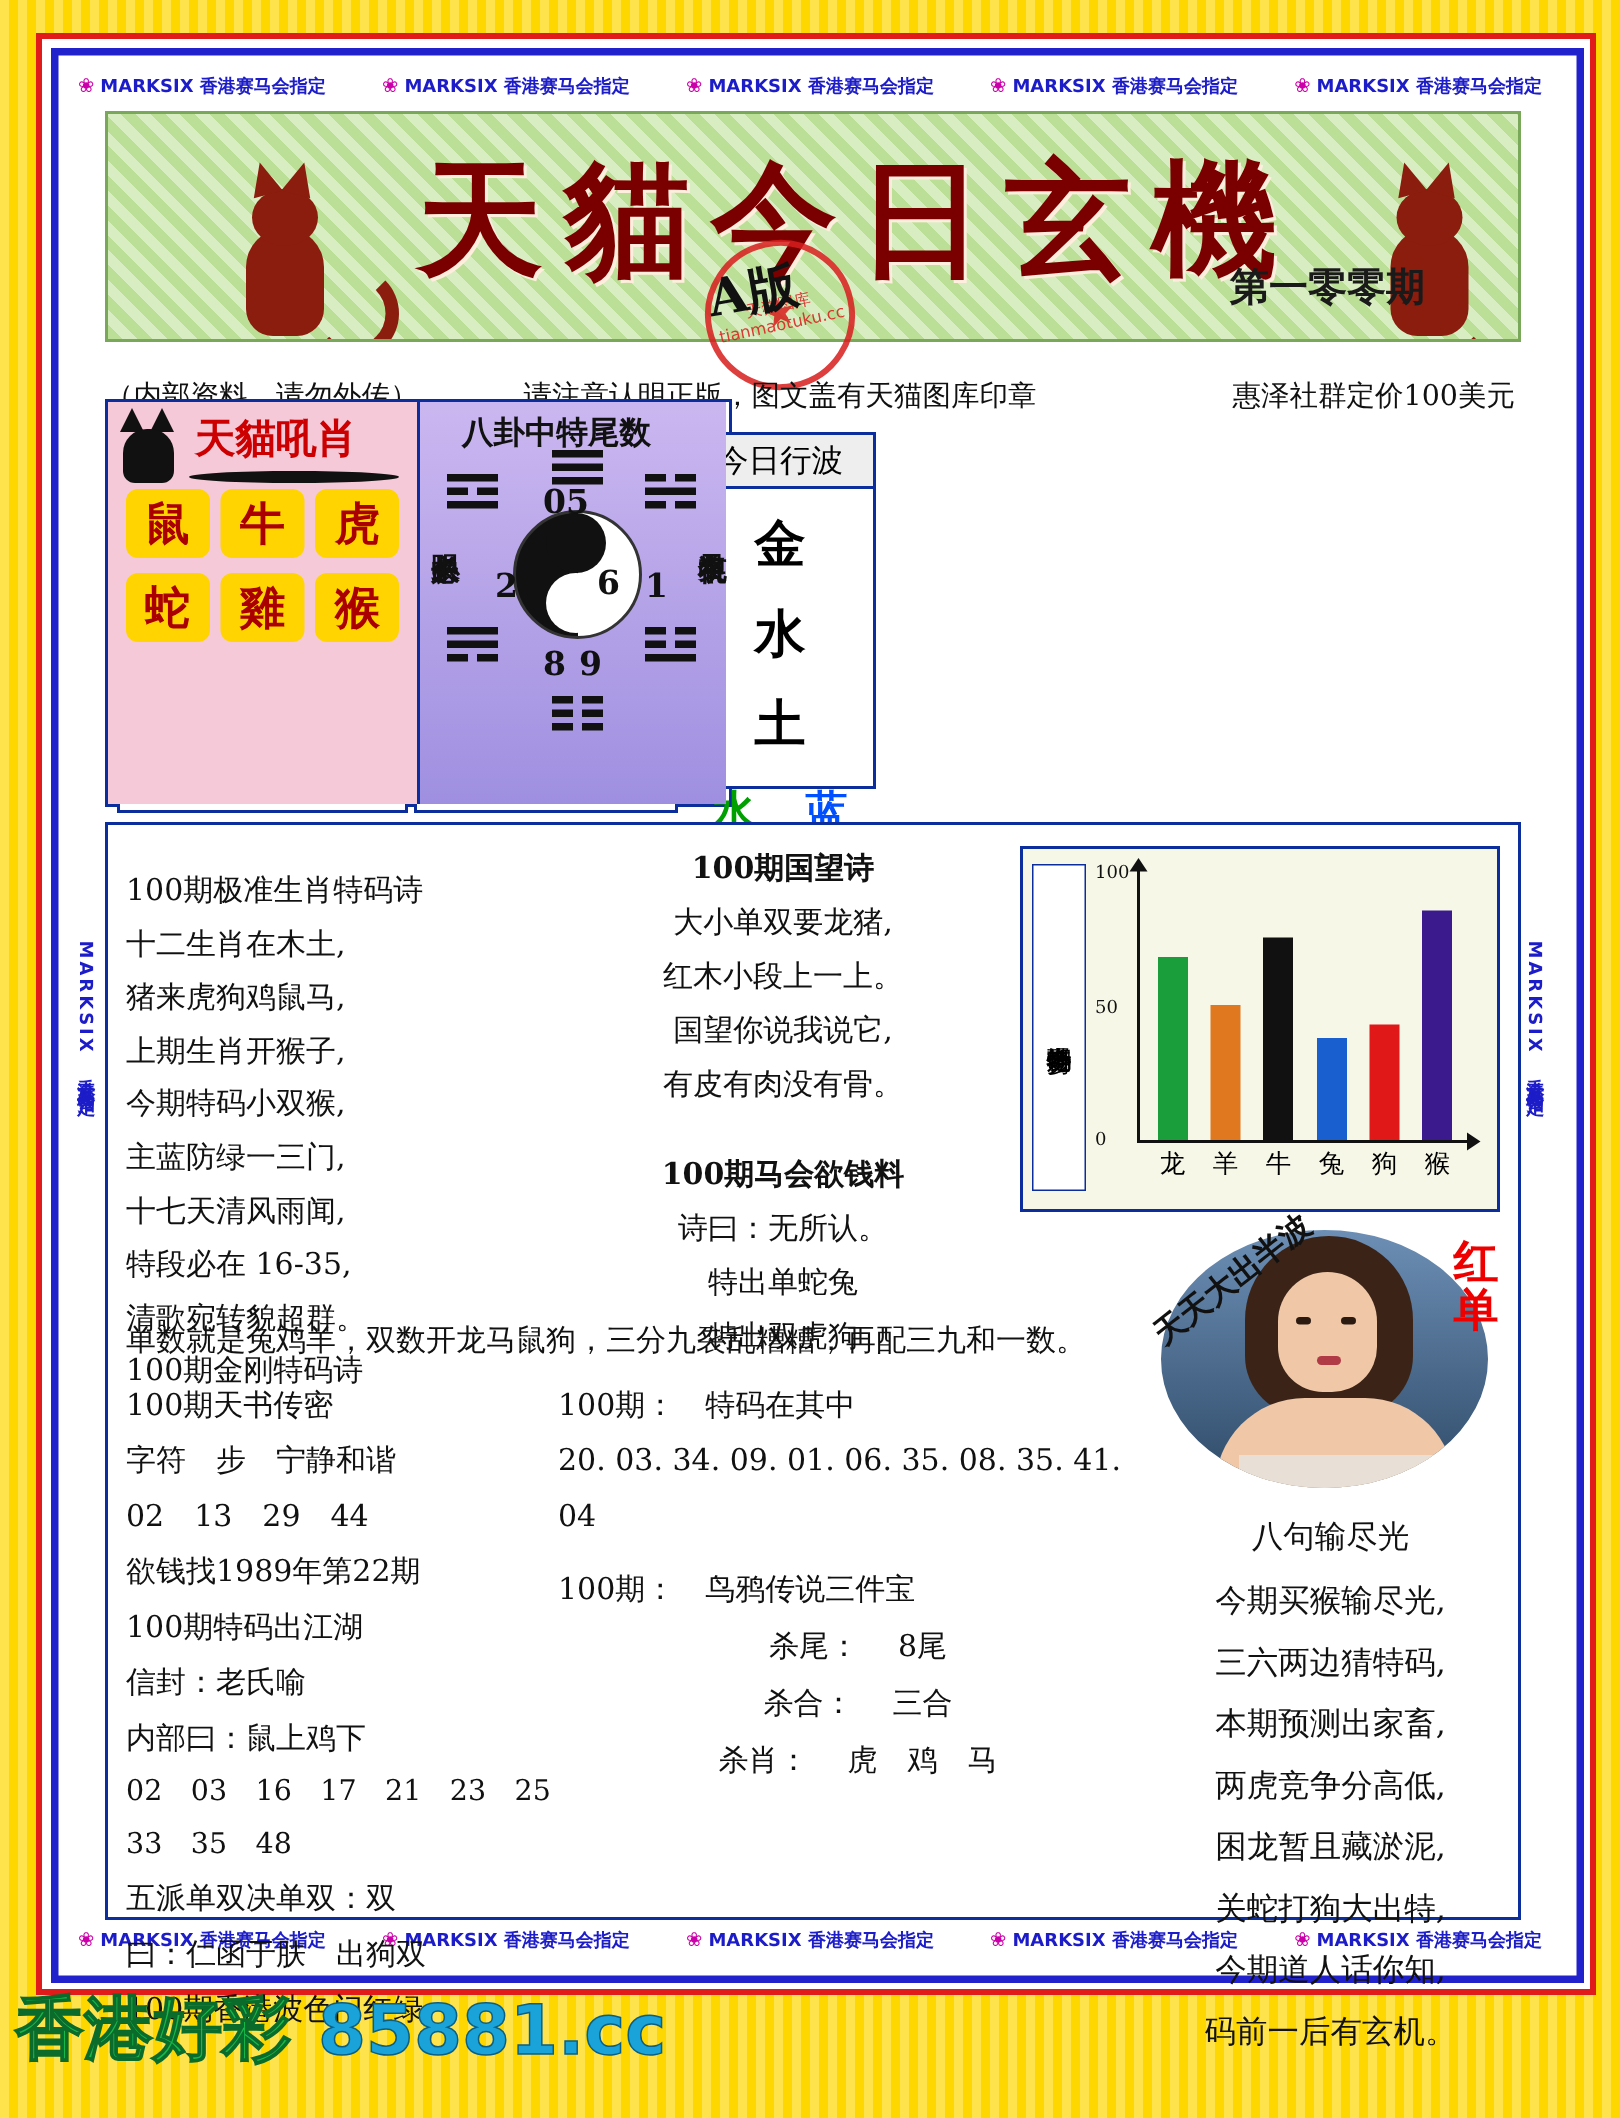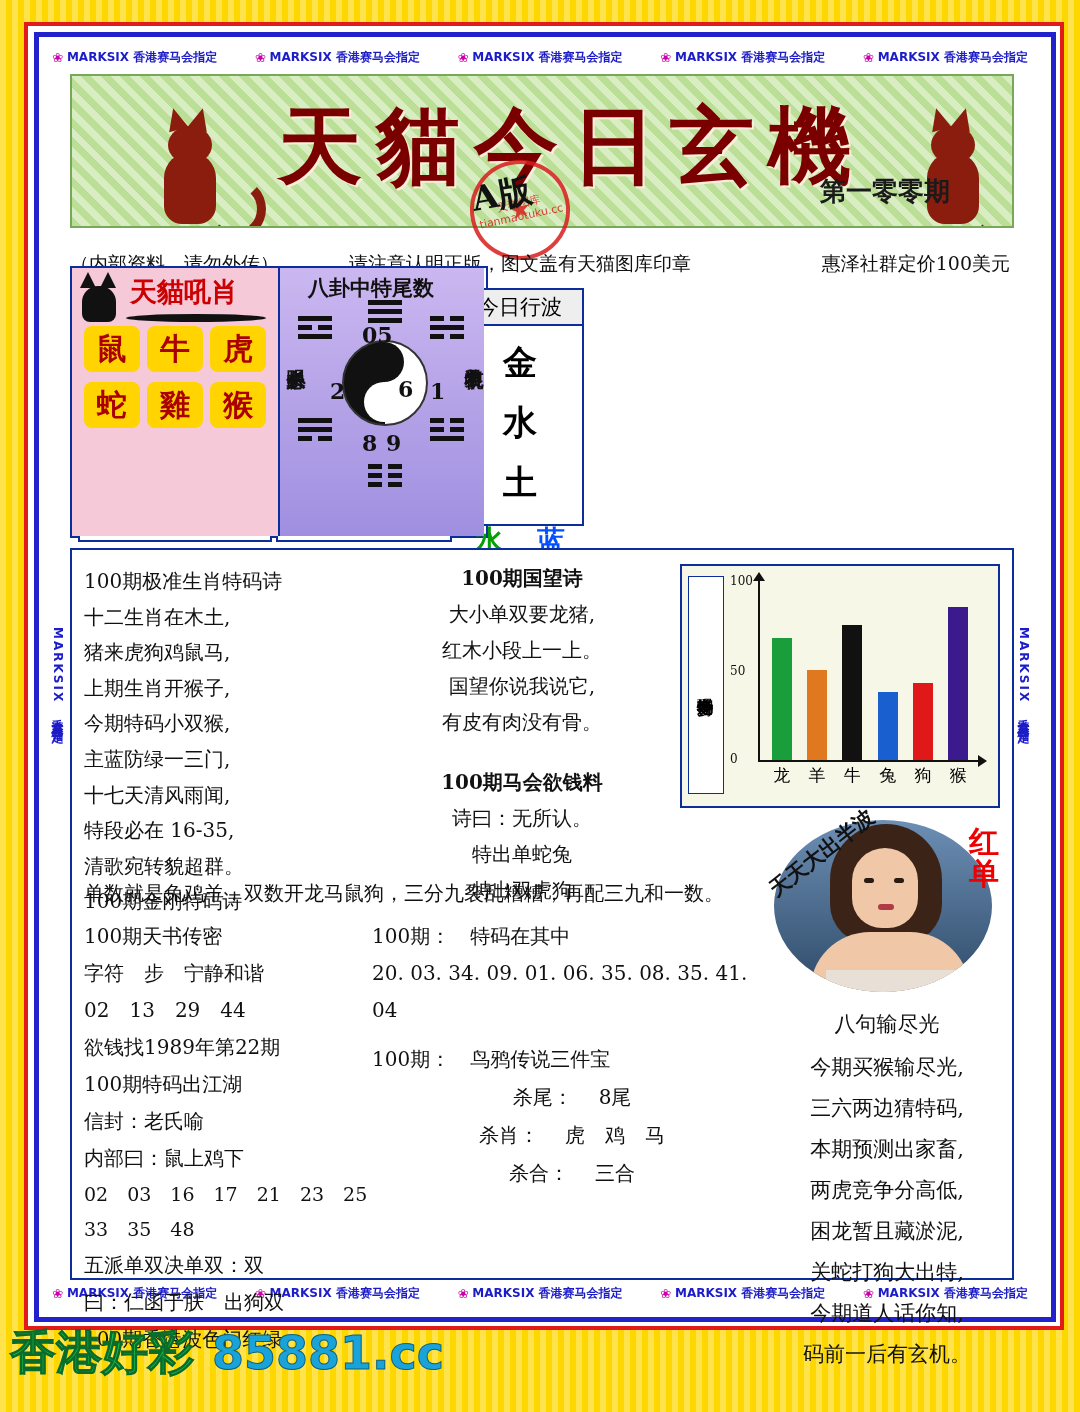--- a/index.html
+++ b/index.html
@@ -104,21 +104,21 @@
   .taiji:before{top:0;background:#111;}
   .taiji:after{top:40px;background:#fff;}
   .bg-num{position:absolute;font-family:"DejaVu Serif","Liberation Serif",serif;font-weight:bold;font-size:22px;color:#111;}
   .vtext{position:absolute;writing-mode:vertical-rl;font-family:"DejaVu Serif","Liberation Serif",serif;font-weight:bold;font-size:19px;color:#111;}
   .tri{position:absolute;width:34px;}
   .tri i{display:block;height:5px;background:#111;margin-bottom:4px;}
   .tri i.broken{background:linear-gradient(90deg,#111 42%,transparent 42% 58%,#111 58%);}
 
   
   .main{position:absolute;left:70px;top:548px;width:940px;height:728px;border:2px solid #0b2e9c;background:#fff;}
-  .col-left{position:absolute;left:12px;top:14px;width:300px;font-family:"DejaVu Serif","Liberation Serif",serif;font-size:20px;color:#111;line-height:1.78;}
+  .col-left{position:absolute;left:12px;top:26px;width:300px;font-family:"DejaVu Serif","Liberation Serif",serif;font-size:20px;color:#111;line-height:1.78;}
   .col-mid{position:absolute;left:316px;top:10px;width:268px;text-align:center;font-family:"DejaVu Serif","Liberation Serif",serif;font-size:20px;color:#111;line-height:1.8;}
   .col-mid .hd{font-weight:bold;}
   .chart{position:absolute;left:608px;top:14px;width:316px;height:240px;border:2px solid #0b2e9c;background:#f7f7e8;}
   .chart-vtitle{position:absolute;left:6px;top:10px;height:216px;width:34px;border:1px solid #0b2e9c;background:#fff;
     writing-mode:vertical-rl;font-family:"DejaVu Serif","Liberation Serif",serif;font-size:17px;display:flex;align-items:center;justify-content:center;}
   .plot{position:absolute;left:48px;top:14px;width:256px;height:208px;}
   .axis-y{position:absolute;left:28px;top:0;width:2px;height:180px;background:#111;}
   .axis-x{position:absolute;left:28px;top:180px;width:222px;height:2px;background:#111;}
   .arr-y{position:absolute;left:23px;top:-8px;width:0;height:0;border-left:6px solid transparent;border-right:6px solid transparent;border-bottom:9px solid #111;}
   .arr-x{position:absolute;left:248px;top:175px;width:0;height:0;border-top:6px solid transparent;border-bottom:6px solid transparent;border-left:9px solid #111;}
@@ -480,26 +480,26 @@
       <div>20. 03. 34. 09. 01. 06. 35. 08. 35. 41. 04</div>
     </div>
 
     <div class="blk-c">
       <div>100期：　鸟鸦传说三件宝</div>
       <div class="kv">
           <span>杀尾：</span>
           <span>8尾</span>
         </div>
       <div class="kv">
+          <span>杀合：</span>
+          <span>三合</span>
+        </div>
+      <div class="kv">
           <span>杀肖：</span>
           <span>虎　鸡　马</span>
-        </div>
-      <div class="kv">
-          <span>杀合：</span>
-          <span>三合</span>
         </div>
     </div>
 
     <div class="lady">
       <div class="hair"></div>
         <div class="face"></div>
         <div class="eye1"></div>
         <div class="eye2"></div>
       <div class="lips"></div>
         <div class="shoulder"></div>

